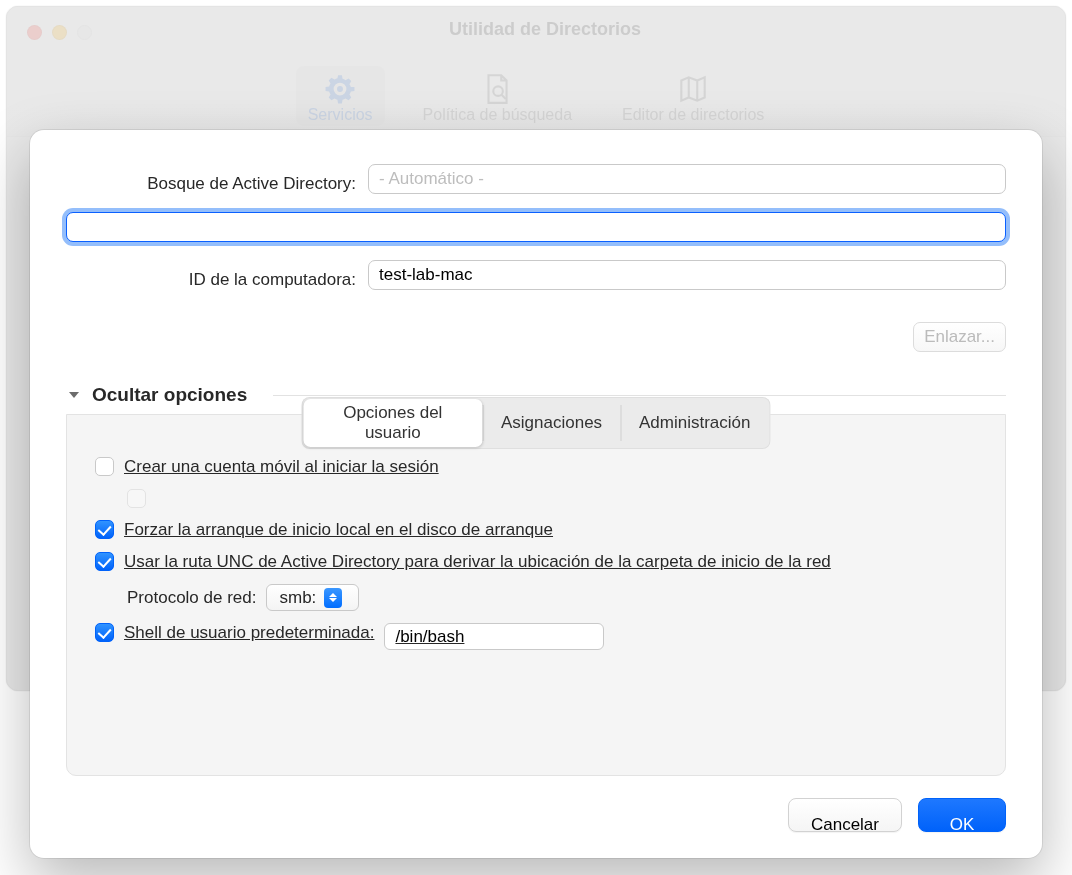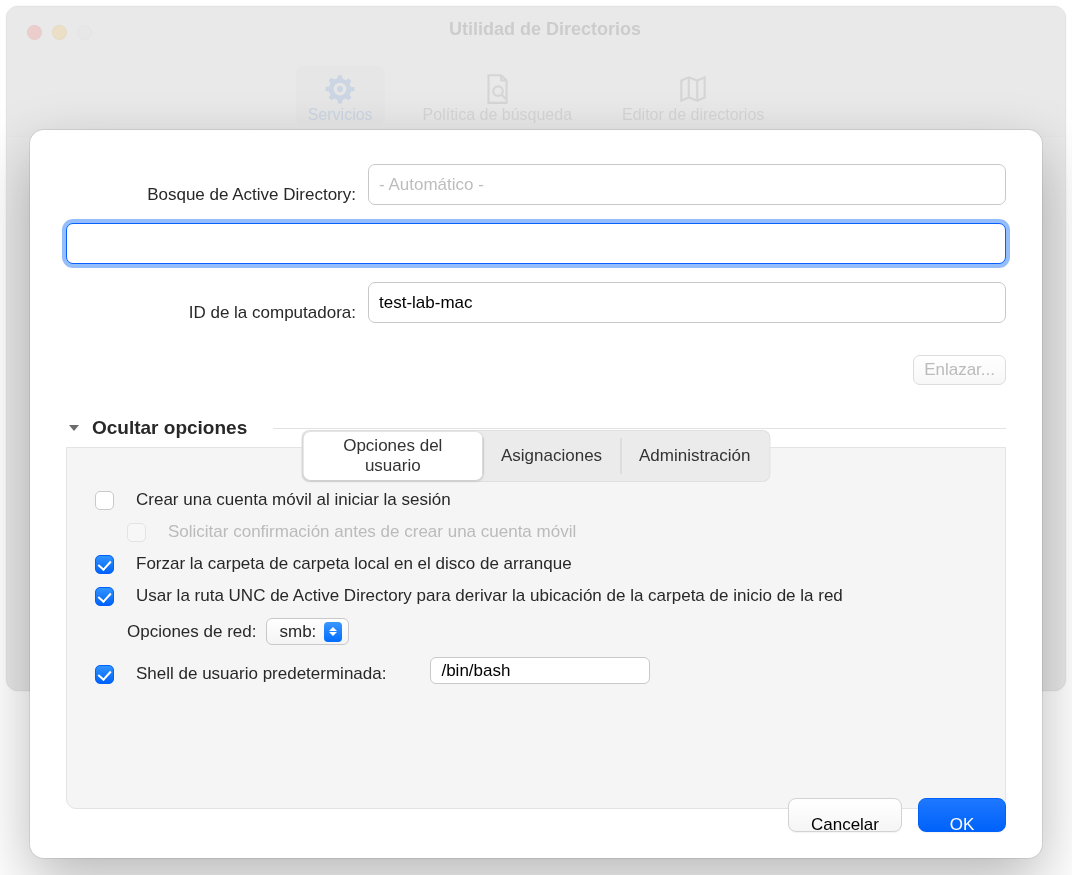--- a/index.html
+++ b/index.html
@@ -98,21 +98,21 @@
   }
 
   
   .form-row { display: flex; align-items: flex-end; margin-bottom: 18px; }
   .form-row label {
     width: 302px; text-align: right; padding-right: 12px;
     font-size: 17px;
   }
   .text-field {
     flex: 1;
-    height: 41px;
+    height: 30px;
     border: 1px solid var(--field-border);
     border-radius: 7px;
     padding: 2px 10px;
     font-size: 17px;
     font-family: inherit;
     outline: none;
     background: #fff;
   }
   .text-field.focus {
     border-color: var(--accent);
@@ -176,23 +176,24 @@
     background: var(--segment-active);
     box-shadow: 0 1px 3px rgba(0,0,0,0.18);
     font-weight: 500;
   }
   .seg-sep { width: 1px; background: rgba(0,0,0,0.12); margin: 6px 0; }
 
   .opts-body {
     padding: 42px 28px 20px;
   }
   .check-row {
-    display: flex; align-items: flex-end; gap: 22px;
+    display: flex; align-items: flex-start; gap: 10px;
     margin-bottom: 12px;
     font-size: 17px;
+    text-decoration: underline;
   }
   .check-row.sub { margin-left: 32px; color: #bbb; }
   .chk {
     width: 19px; height: 19px; border-radius: 5px;
     border: 1px solid #c9c9c9; background: #fff;
     display: flex; align-items: center; justify-content: center;
     flex: none;
   }
   .chk.on {
     background: linear-gradient(#3093ff, var(--btn-blue-dark));
@@ -201,21 +202,21 @@
   .chk.on::after {
     content: ""; width: 10px; height: 6px;
     border-left: 2.5px solid #fff; border-bottom: 2.5px solid #fff;
     transform: rotate(-48deg) translate(0.5px,-1px);
   }
   .chk.disabled { background: #f7f7f7; border-color: #e3e3e3; }
 
   .inline-label { display: inline-flex; align-items: center; gap: 10px; margin-left: 32px; margin-bottom: 12px; }
   .popup {
     display: inline-flex; align-items: center; gap: 8px;
-    height: 27px; padding: 0 6px 0 12px;
+    height: 27px; padding: 0 16px 0 12px;
     border: 1px solid #c9c9c9; border-radius: 6px;
     background: linear-gradient(#ffffff,#f4f4f4);
     font-size: 17px;
   }
   .popup .arrows {
     width: 18px; height: 20px;
     background: linear-gradient(#3a97ff,#006dff);
     border-radius: 4px;
     display: flex; flex-direction: column; align-items: center; justify-content: center;
     gap: 1px;
@@ -226,21 +227,20 @@
     border-right: 4px solid transparent;
   }
   .popup .arrows::before { border-bottom: 4px solid #fff; }
   .popup .arrows::after  { border-top: 4px solid #fff; }
 
   .shell-field {
     width: 220px; height: 27px;
     border: 1px solid #c9c9c9; border-radius: 6px;
     padding: 12px 10px; font-size: 17px; font-family: inherit;
     background: #fff;
-    margin-left: 22px;
   }
 
   
   .sheet-footer {
     position: absolute; right: 36px; bottom: 26px;
     display: flex; gap: 16px;
   }
   .btn {
     height: 32px; padding: 16px 22px;
     border-radius: 8px;
@@ -334,32 +334,31 @@
       <button class="seg-btn">Administración</button>
     </div>
 
     <div class="opts-body">
       <div class="check-row">
         <div class="chk"></div>
         <span>Crear una cuenta móvil al iniciar la sesión</span>
       </div>
       <div class="check-row sub">
         <div class="chk disabled"></div>
-        <span>Solicitar confirmación antes de crear una cuenta móvil</span>
       </div>
       <div class="check-row">
         <div class="chk on"></div>
-        <span>Forzar la carpeta de carpeta local en el disco de arranque</span>
+        <span>Forzar la arranque de inicio local en el disco de arranque</span>
       </div>
       <div class="check-row">
         <div class="chk on"></div>
         <span>Usar la ruta UNC de Active Directory para derivar la ubicación de la carpeta de inicio de la red</span>
       </div>
       <div class="inline-label">
-        <span>Opciones de red:</span>
+        <span>Protocolo de red:</span>
         <div class="popup">
           <span>smb:</span>
           <span class="arrows"></span>
         </div>
       </div>
       <div class="check-row">
         <div class="chk on"></div>
         <span>Shell de usuario predeterminada:</span>
         <input class="shell-field" value="/bin/bash" style="">
       </div>

